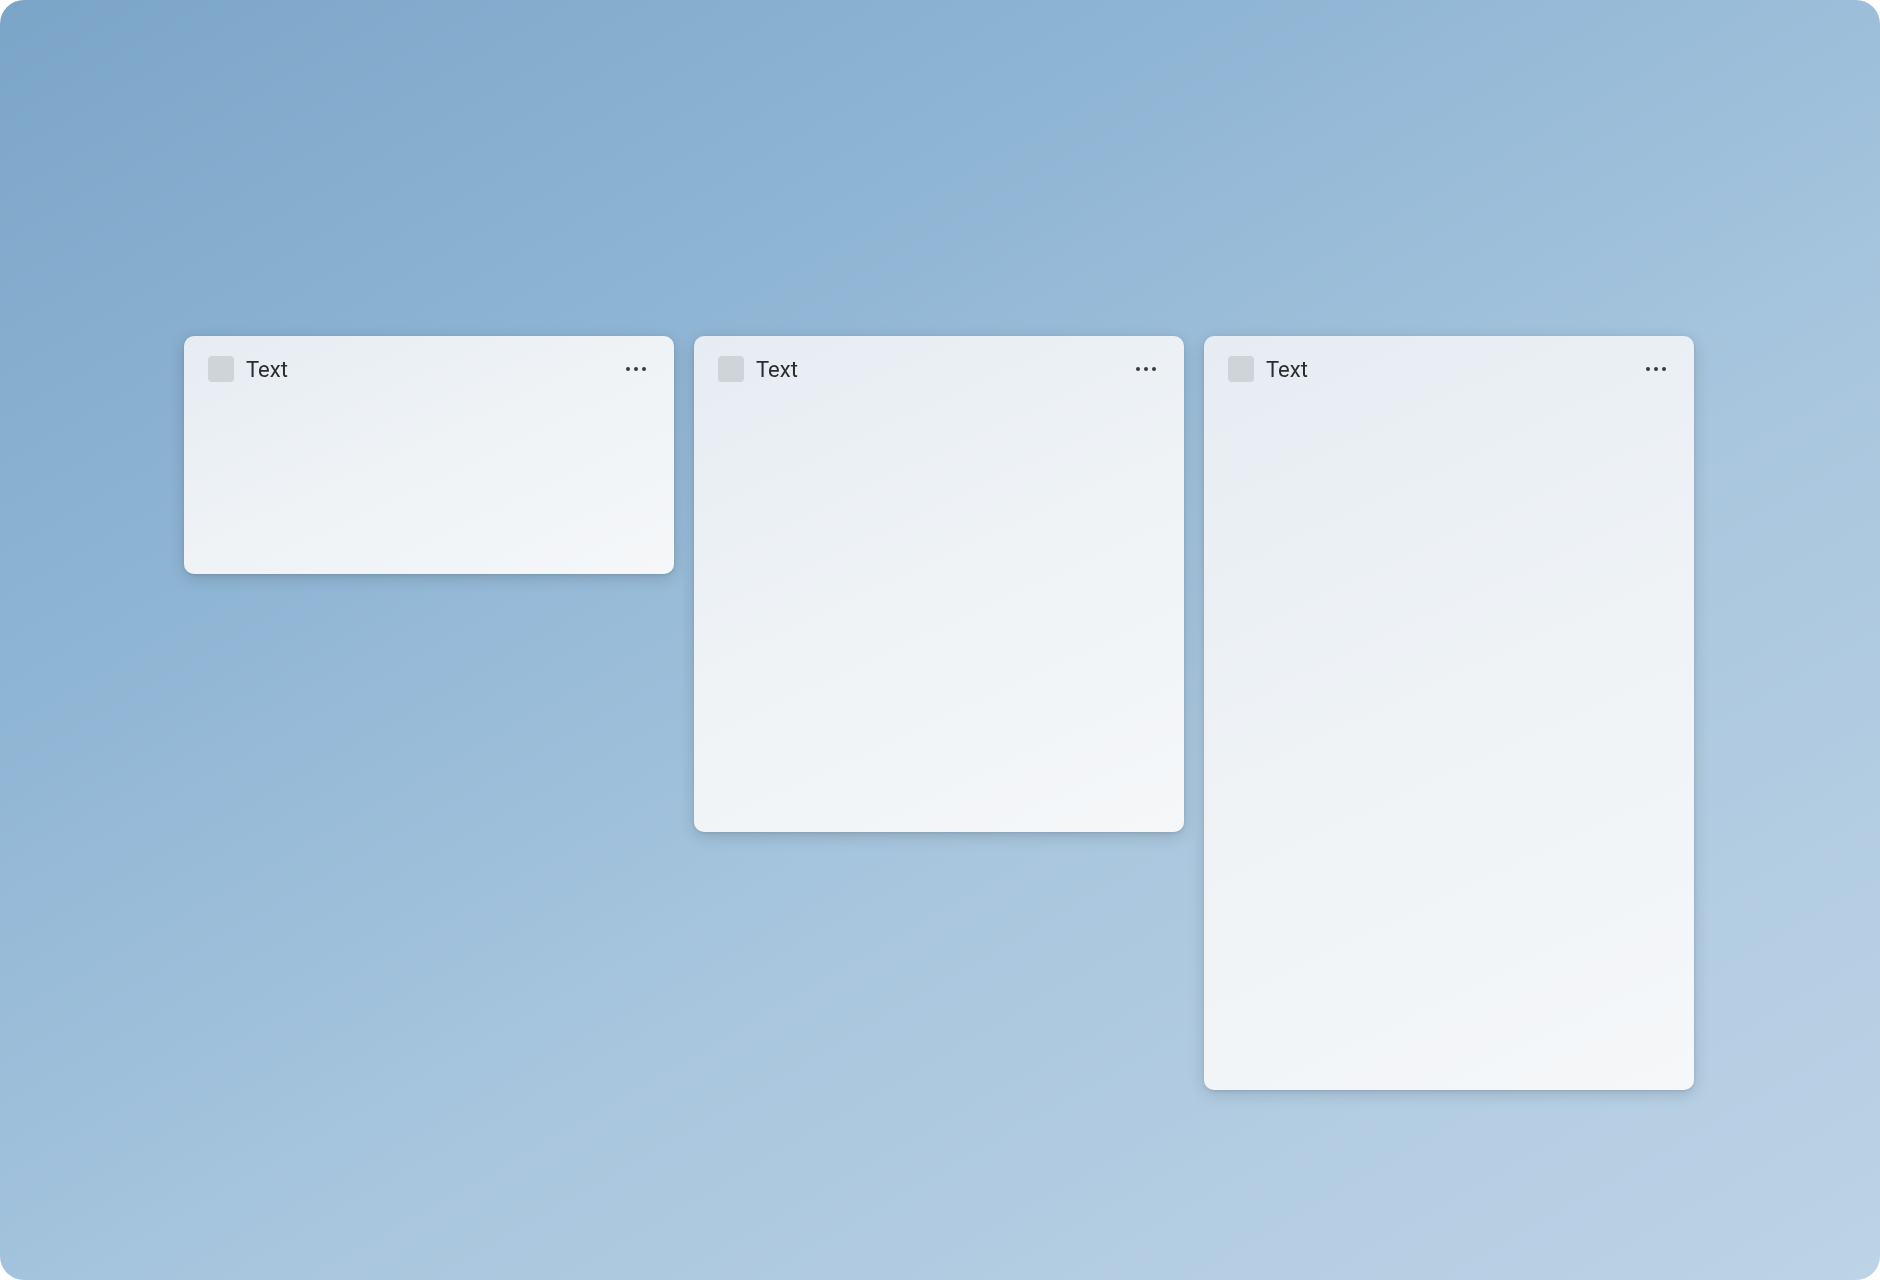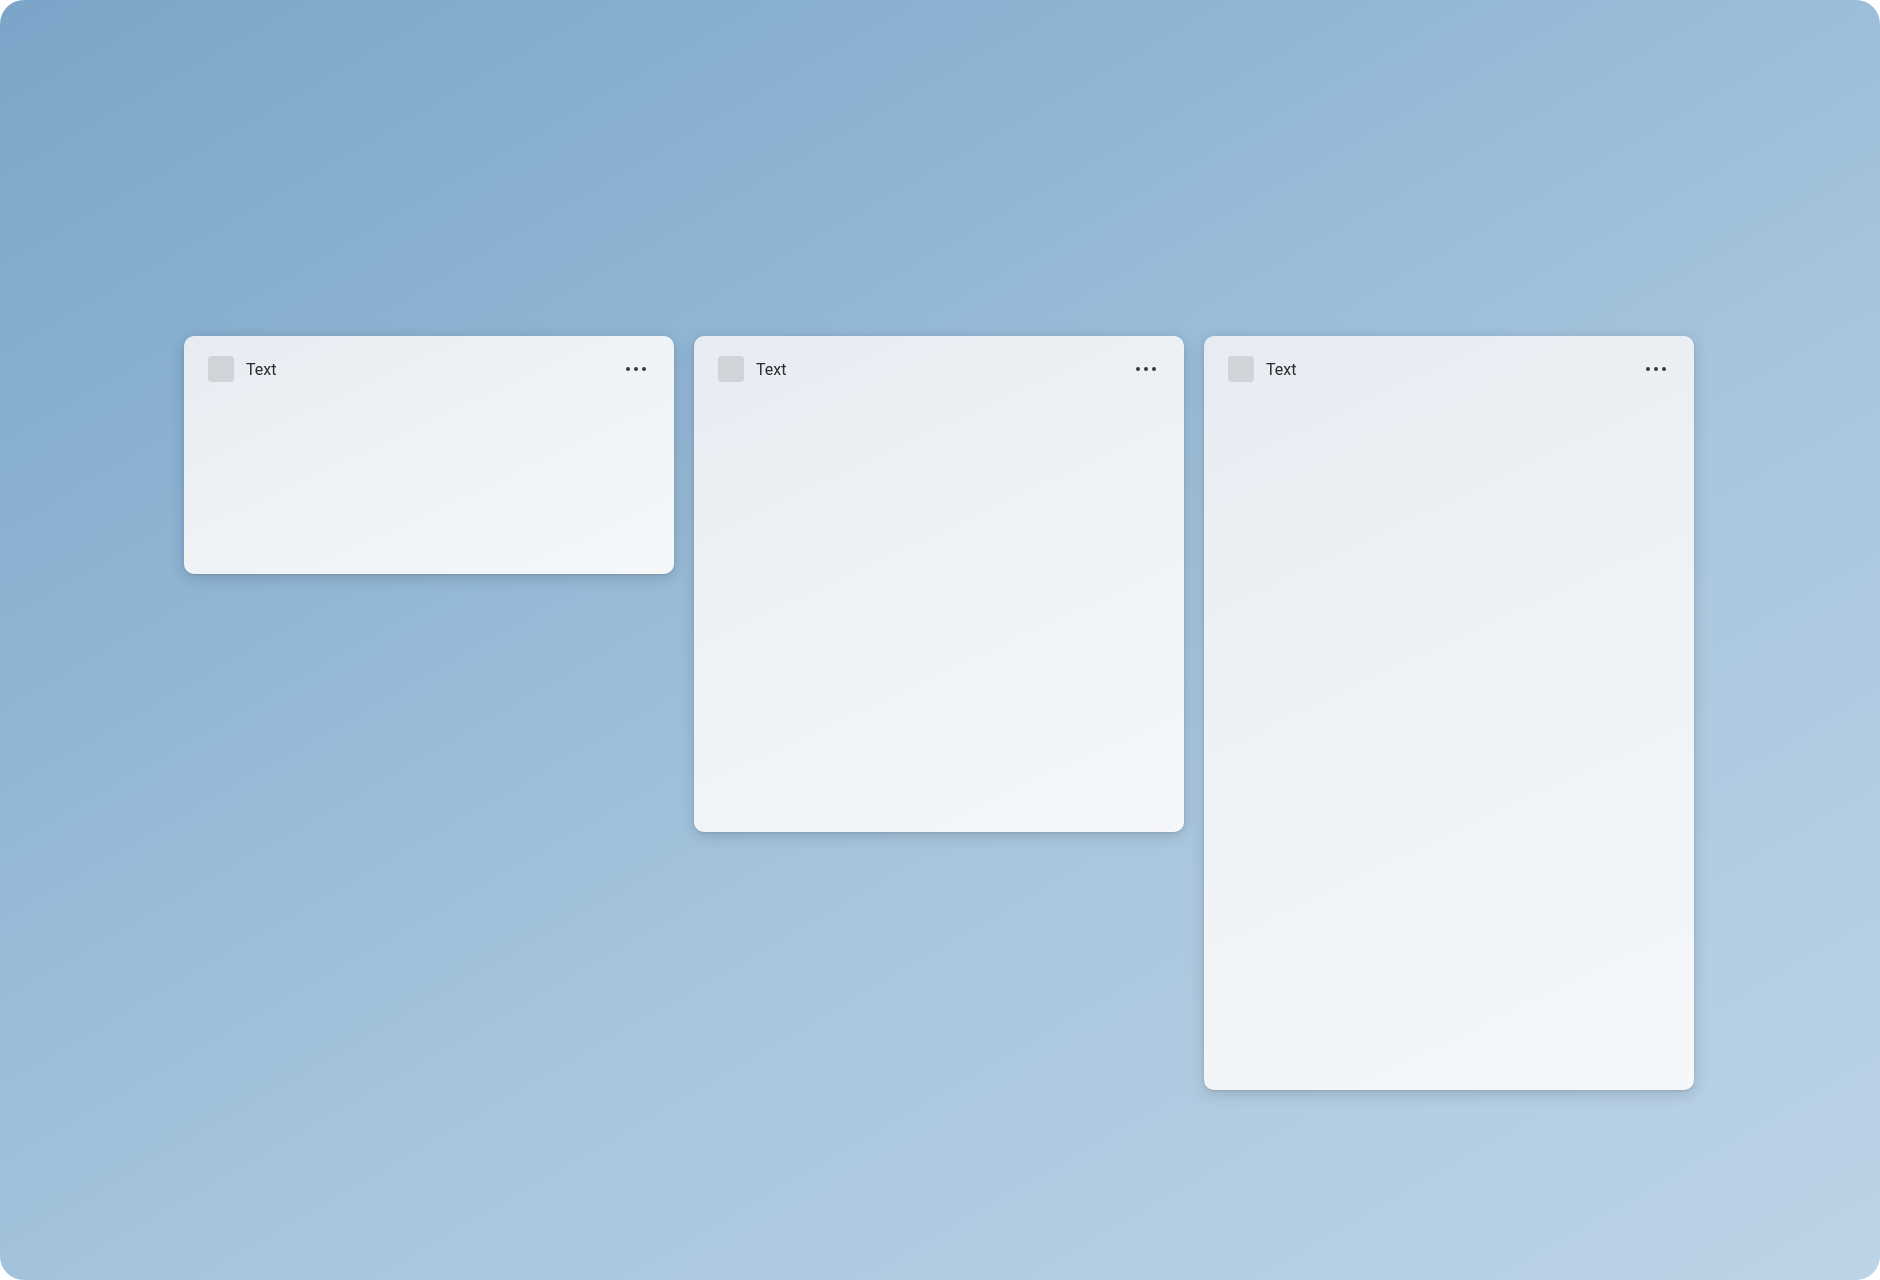--- a/index.html
+++ b/index.html
@@ -52,21 +52,21 @@
     
     .card-icon {
       width: 26px;
       height: 26px;
       background: #cfd4d8;
       border-radius: 4px;
       flex-shrink: 0;
     }
     
     .card-title {
-      font-size: 16px;
+      font-size: 22px;
       color: #2c2c2c;
       font-weight: 400;
     }
     
     .card-menu {
       display: flex;
       gap: 4px;
       padding: 4px;
       cursor: pointer;
     }

